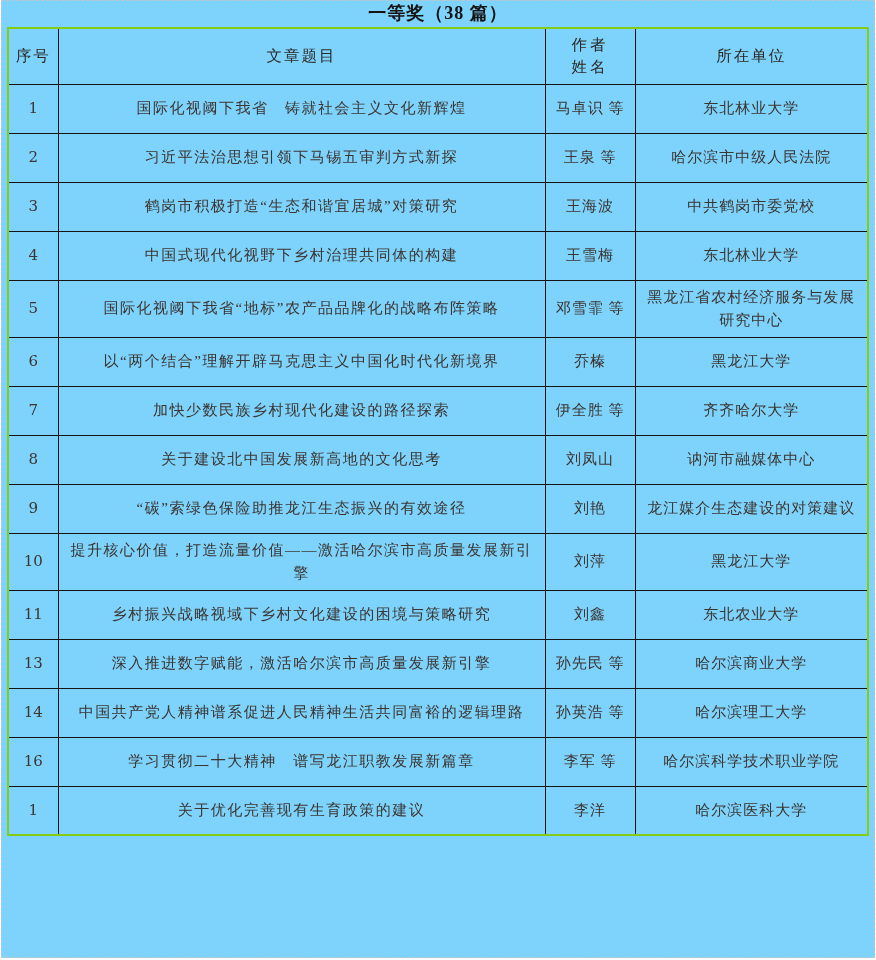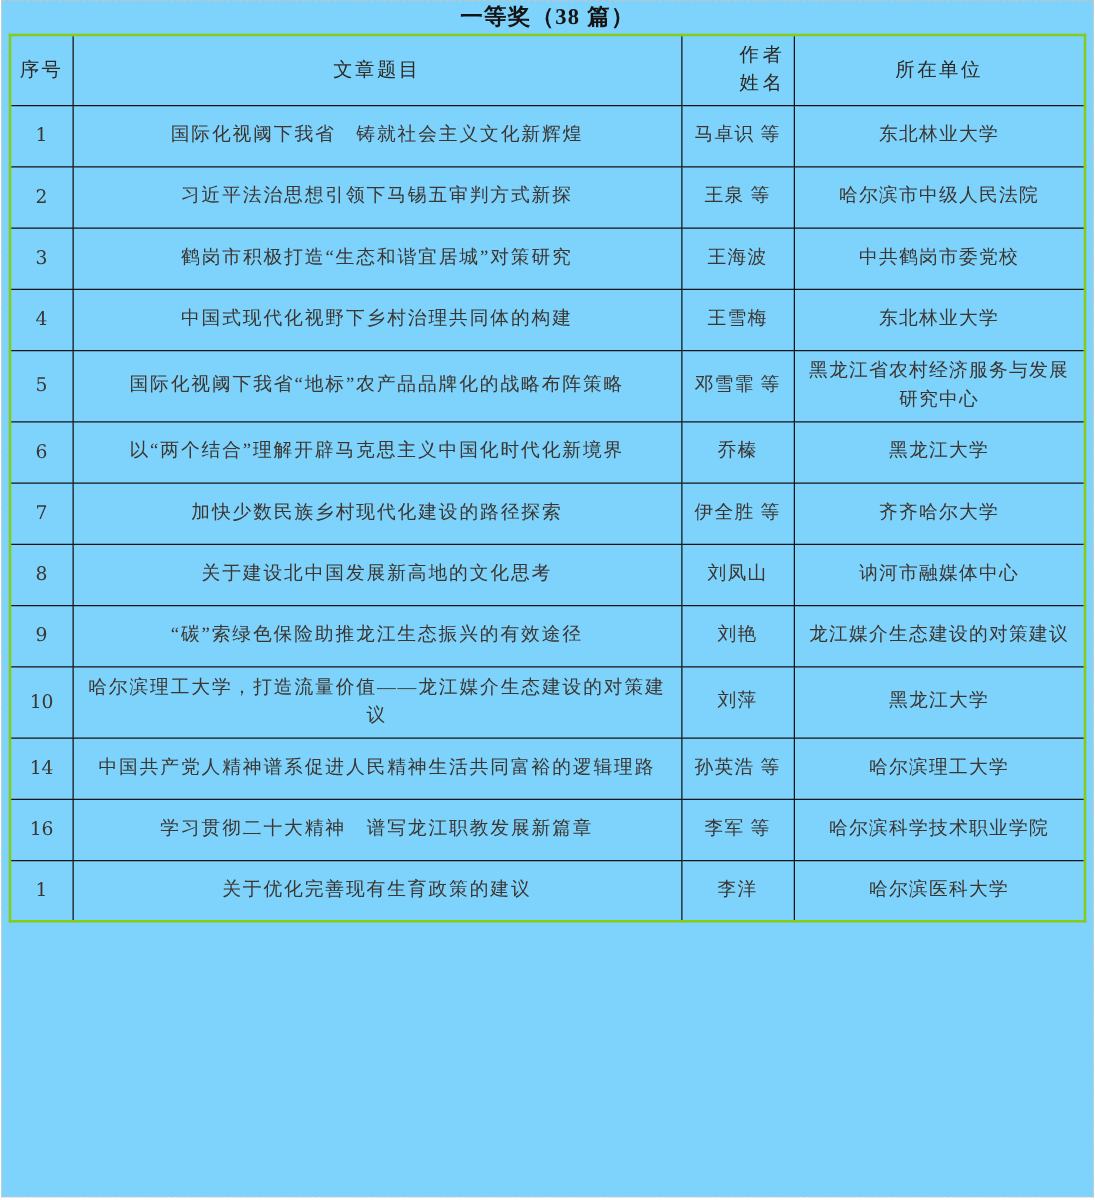--- a/index.html
+++ b/index.html
@@ -51,21 +51,21 @@
   col.c-auth  { width: 90px; }
   col.c-unit  { width: 233px; }
 
   table.award-table thead th {
     height: 56px;
     font-weight: normal;
     color: #2c2824;
     letter-spacing: 2px;
     font-size: 15.5px;
   }
-  .author-header-line { line-height: 22px; letter-spacing: 3px; text-align: right; }
+  .author-header-line { line-height: 22px; letter-spacing: 3px; }
 
   table.award-table tbody td { height: 49px; line-height: 23px; }
   td.cell-no   { font-family: "DejaVu Serif", serif; letter-spacing: 0; }
   td.cell-title{ letter-spacing: 1.5px; padding-left: 24px; padding-right: 24px; }
   td.cell-auth { letter-spacing: 1px;  padding-left: 4px;  padding-right: 4px; }
   td.cell-unit { letter-spacing: 1px;  padding-left: 8px;  padding-right: 8px; margin-left: 28px; }
 </style>
 </head>
 <body>
 
@@ -141,23 +141,35 @@
       <td class="cell-unit">讷河市融媒体中心</td>
     </tr>
         <tr>
       <td class="cell-no">9</td>
       <td class="cell-title">“碳”索绿色保险助推龙江生态振兴的有效途径</td>
       <td class="cell-auth">刘艳</td>
       <td class="cell-unit">龙江媒介生态建设的对策建议</td>
     </tr>
         <tr>
       <td class="cell-no">10</td>
-      <td class="cell-title">哈尔滨理工大学，打造流量价值——龙江媒介生态建设的对策建议</td>
+      <td class="cell-title">提升核心价值，打造流量价值——激活哈尔滨市高质量发展新引擎</td>
       <td class="cell-auth">刘萍</td>
       <td class="cell-unit">黑龙江大学</td>
+    </tr>
+        <tr>
+      <td class="cell-no">11</td>
+      <td class="cell-title">乡村振兴战略视域下乡村文化建设的困境与策略研究</td>
+      <td class="cell-auth">刘鑫</td>
+      <td class="cell-unit">东北农业大学</td>
+    </tr>
+        <tr>
+      <td class="cell-no">13</td>
+      <td class="cell-title">深入推进数字赋能，激活哈尔滨市高质量发展新引擎</td>
+      <td class="cell-auth">孙先民 等</td>
+      <td class="cell-unit">哈尔滨商业大学</td>
     </tr>
         <tr>
       <td class="cell-no">14</td>
       <td class="cell-title">中国共产党人精神谱系促进人民精神生活共同富裕的逻辑理路</td>
       <td class="cell-auth">孙英浩 等</td>
       <td class="cell-unit">哈尔滨理工大学</td>
     </tr>
         <tr>
       <td class="cell-no">16</td>
       <td class="cell-title">学习贯彻二十大精神　谱写龙江职教发展新篇章</td>

